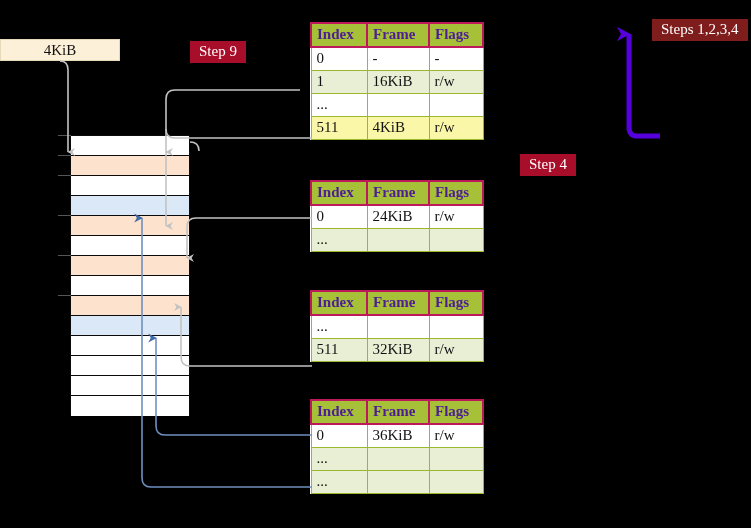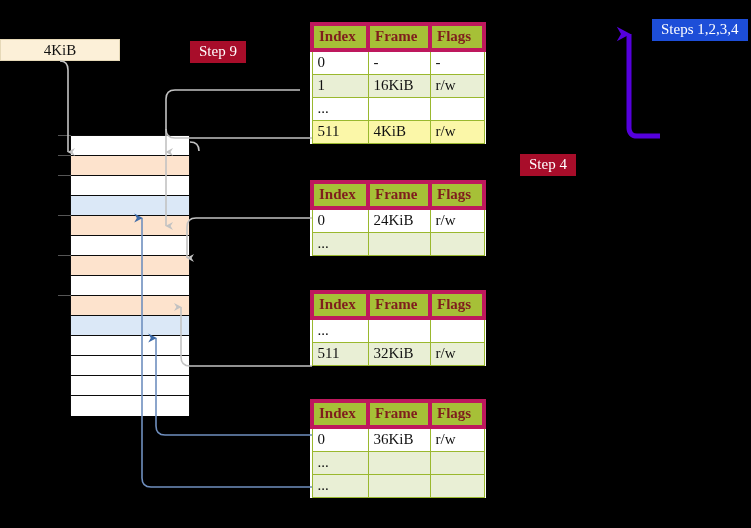--- a/index.html
+++ b/index.html
@@ -20,21 +20,21 @@
   .badge {
     position: absolute;
     font-family: "Liberation Serif", "DejaVu Serif", serif;
     font-size: 15px;
     color: #ffffff;
     padding: 2px 9px 3px 9px;
     white-space: nowrap;
     line-height: 1.15;
   }
   .badge.red { background: #a80d2a; }
-  .badge.purple { background: #1d4ed8; }
+  .badge.purple { background: #7f1d1d; }
 
   
   #kib-box {
     position: absolute;
     left: 0px;
     top: 39px;
     width: 120px;
     height: 22px;
     background: #fcf0d8;
     border: 1px solid #e6d9b8;
@@ -91,23 +91,23 @@
     padding: 2px 5px 3px 5px;
     height: 19px;
     box-sizing: border-box;
     text-align: left;
     vertical-align: middle;
     overflow: hidden;
     white-space: nowrap;
   }
   .ptable th {
     background: #a6c037;
-    color: #7f1d1d;
+    color: #4c1d95;
     font-weight: bold;
-    border: 4px solid #be185d;
+    border: 2px solid #be185d;
   }
   .ptable tr.alt td { background: #e9efd5; }
   .ptable tr.hl td  { background: #fbf7a8; }
   .ptable td.c0 { width: 56px; }
   .ptable td.c1 { width: 62px; }
   .ptable td.c2 { width: 54px; }
   .ptable th.c0 { width: 56px; }
   .ptable th.c1 { width: 62px; }
   .ptable th.c2 { width: 54px; }
 

